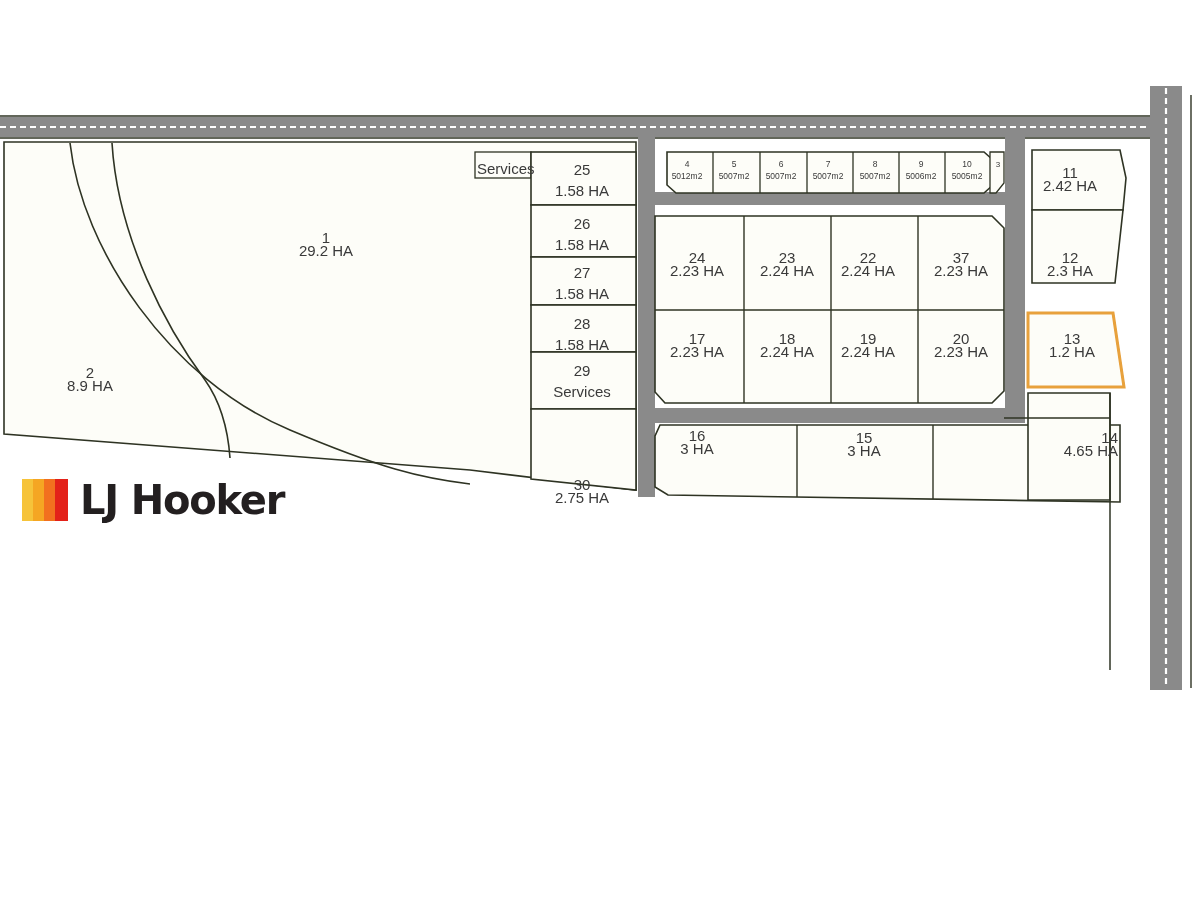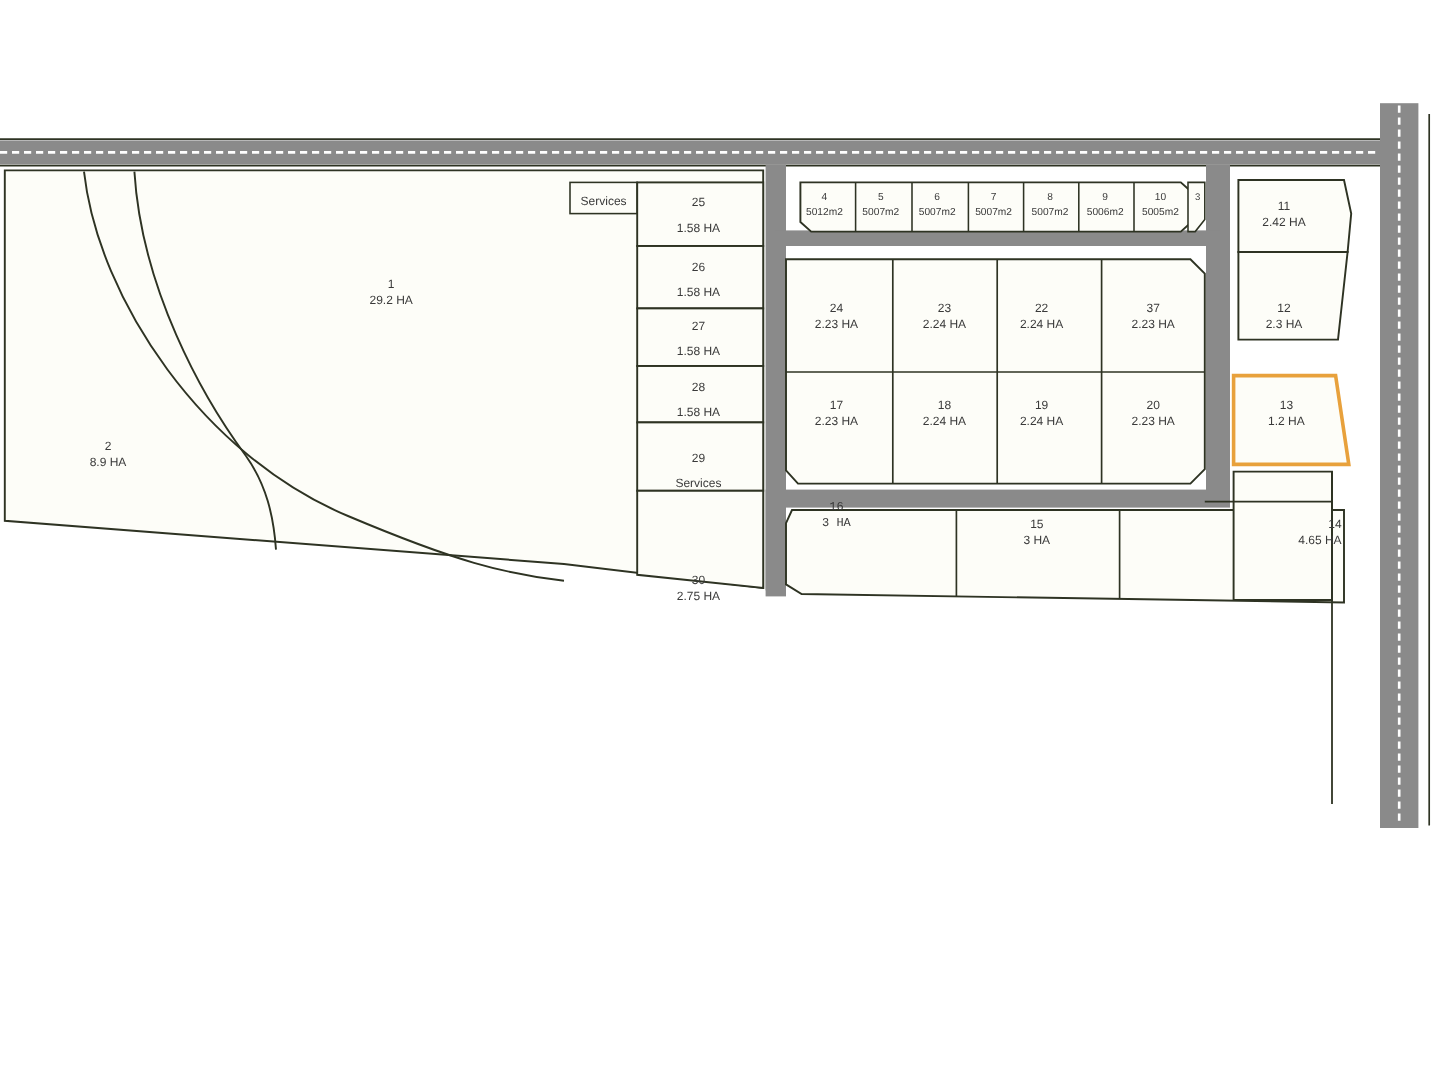--- a/index.html
+++ b/index.html
@@ -19,21 +19,21 @@
     position: absolute;
     left: 0;
     top: 0;
     width: 1200px;
     height: 900px;
   }
   .lot-label {
     position: absolute;
     text-align: center;
     color: #3a3a3a;
-    font-size: 10px;
+    font-size: 15px;
     line-height: 13px;
     white-space: nowrap;
     pointer-events: none;
   }
   .lot-label .num { display: block; }
   .lot-label .area { display: block; }
   .lot-label.small { font-size: 8.5px; line-height: 11.5px; }
   .lot-label.tiny { font-size: 8px; line-height: 10px; }
 
   
@@ -246,21 +246,21 @@
   </div>
   <div class="lot-label" style="left:1028px;top:431px;width:90px;text-align:right;">
     <span class="num">14</span>
     <span class="area">4.65 HA</span>
   </div>
 
   <div class="lot-label" style="left:819px;top:431px;width:90px;">
     <span class="num">15</span>
     <span class="area">3 HA</span>
   </div>
-  <div class="lot-label" style="left:652px;top:417px;width:90px;font-family:Liberation Mono, monospace;">
+  <div class="lot-label" style="left:652px;top:429px;width:90px;">
     <span class="num">16</span>
     <span class="area">3 HA</span>
   </div>
 
   <div class="lot-label" style="left:652px;top:332px;width:90px;">
     <span class="num">17</span>
     <span class="area">2.23 HA</span>
   </div>
   <div class="lot-label" style="left:742px;top:332px;width:90px;">
     <span class="num">18</span>
@@ -301,28 +301,37 @@
     <span class="area">1.58 HA</span>
   </div>
   <div class="lot-label" style="left:537px;top:262px;width:90px;line-height:21px;">
     <span class="num">27</span>
     <span class="area">1.58 HA</span>
   </div>
   <div class="lot-label" style="left:537px;top:313px;width:90px;line-height:21px;">
     <span class="num">28</span>
     <span class="area">1.58 HA</span>
   </div>
-  <div class="lot-label" style="left:537px;top:372px;width:90px;line-height:21px;">
+  <div class="lot-label" style="left:537px;top:360px;width:90px;line-height:21px;">
     <span class="num">29</span>
     <span class="area">Services</span>
   </div>
   <div class="lot-label" style="left:537px;top:434px;width:90px;margin-top:44px;">
     <span class="num">30</span>
     <span class="area">2.75 HA</span>
   </div>
 
   <div class="lot-label services-only" style="left:477px;top:162px;width:52px;">
 
     <span class="area">Services</span>
   </div>
 
+  <div id="brand">
+    <div id="brand-bars">
+      <span style="background: rgb(246, 195, 58);"></span>
+      <span style="background: rgb(245, 166, 35);"></span>
+      <span style="background: rgb(242, 112, 31);"></span>
+      <span style="background: rgb(227, 33, 25);"></span>
+    </div>
+    <div id="brand-text" style="color: rgb(35, 31, 32);">LJ Hooker</div>
+  </div>
 
 </div>
 
 </body></html>

